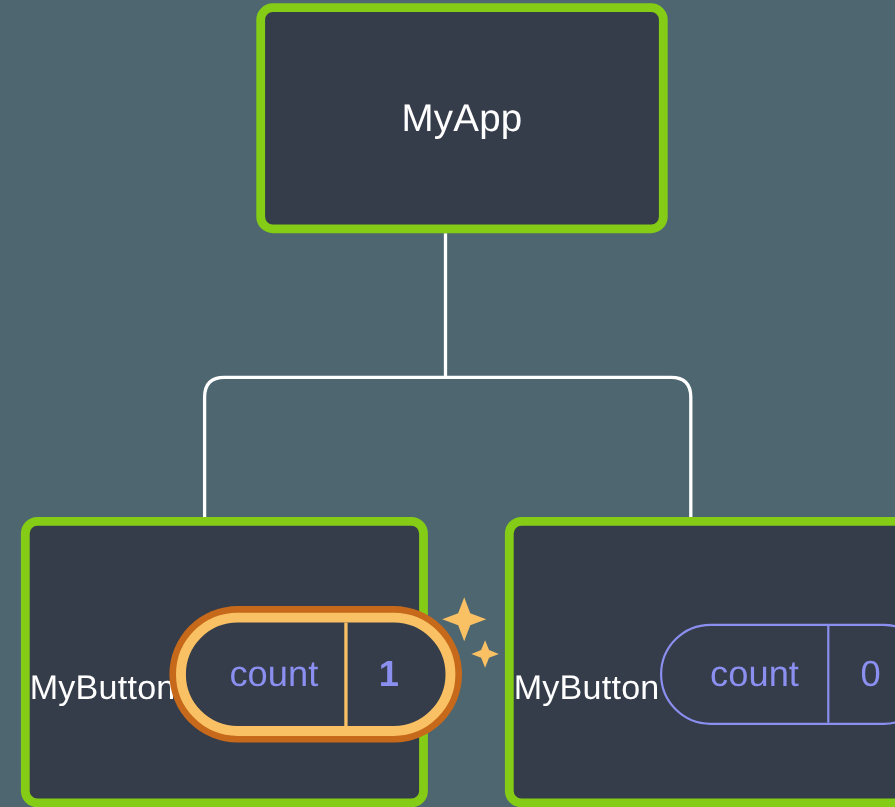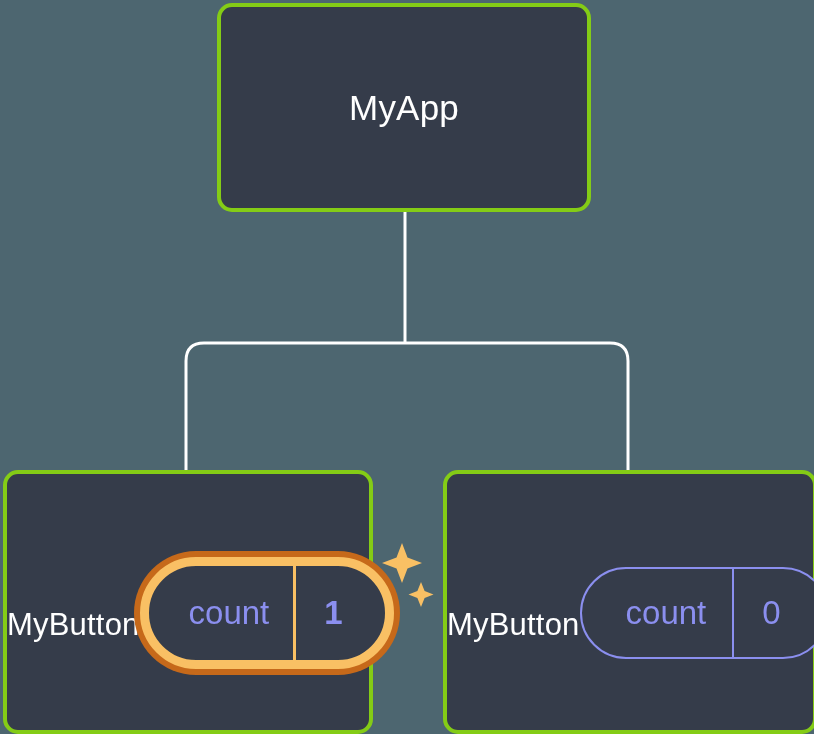--- a/index.html
+++ b/index.html
@@ -28,23 +28,24 @@
     top: 0;
     width: 814px;
     height: 734px;
     pointer-events: none;
   }
 
   
   .node {
     position: absolute;
     background: #353c4a;
-    border: 4px solid #84cc16;
+    border: 8px solid #84cc16;
     border-radius: 15px;
     box-sizing: border-box;
+    margin-left: 16px;
   }
 
   .node-title {
     color: #ffffff;
     font-weight: 400;
     text-align: center;
     white-space: nowrap;
     letter-spacing: 0.2px;
   }
 

